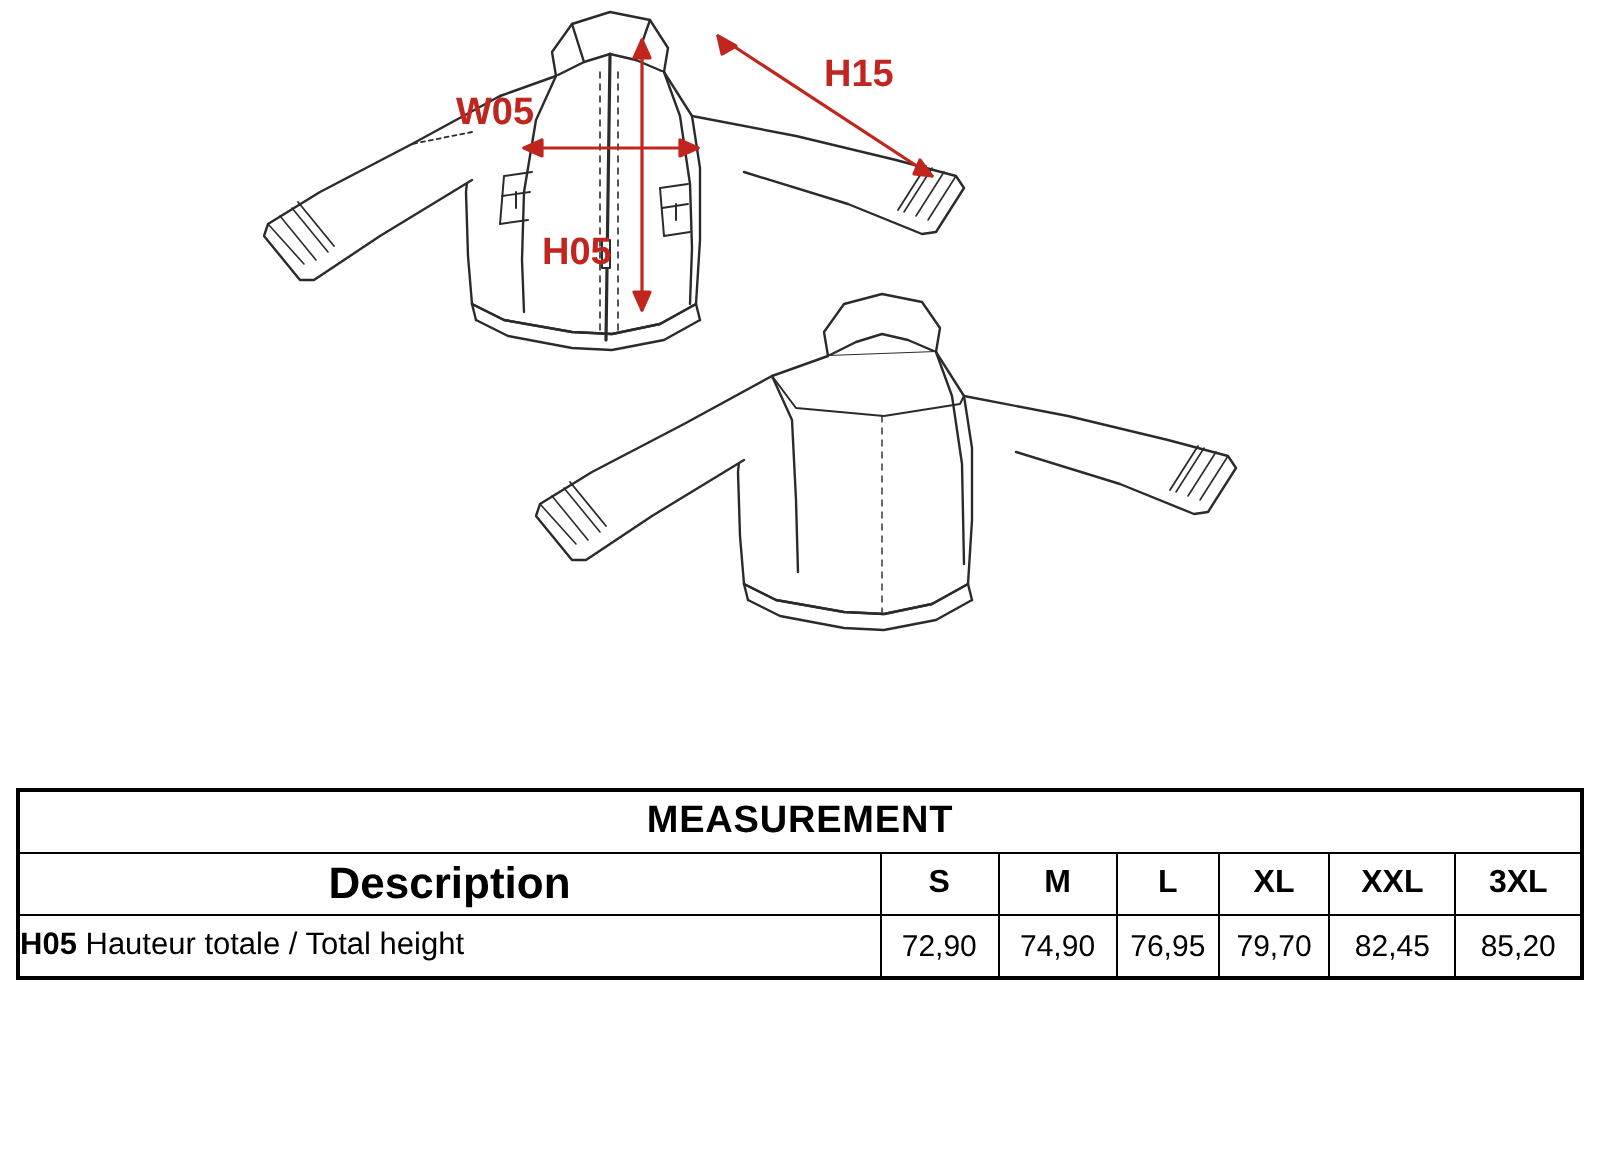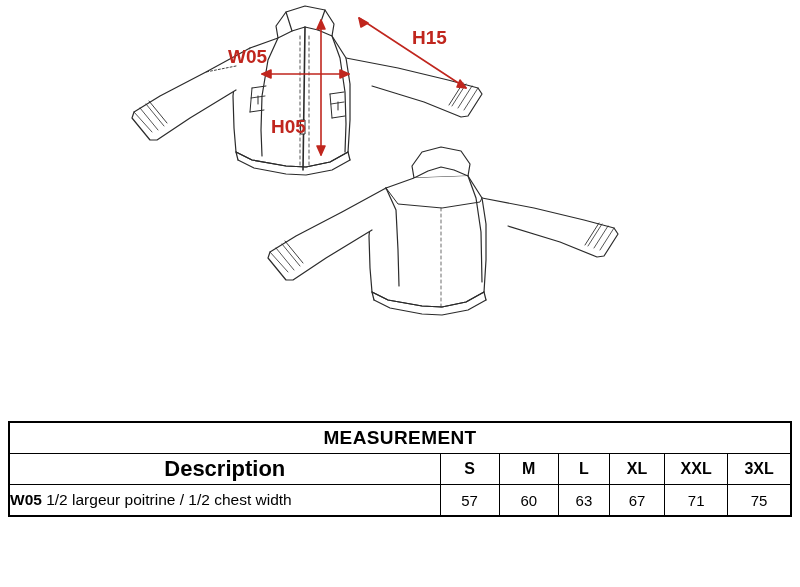--- a/index.html
+++ b/index.html
@@ -24,21 +24,21 @@
     position: absolute;
     left: 0;
     top: 0;
     width: 800px;
     height: 400px;
   }
   
   #measurement-table-wrap {
     position: absolute;
     left: 8px;
-    top: 421px;
+    top: 394px;
     width: 784px;
     border-radius: 31px;
   }
   table.mtable {
     border-collapse: collapse;
     width: 784px;
     table-layout: fixed;
     border: 2px solid #000;
   }
   table.mtable td {
@@ -203,28 +203,28 @@
         <tr>
           <td class="desc-head">Description</td>
           <td class="size-head">S</td>
           <td class="size-head">M</td>
           <td class="size-head">L</td>
           <td class="size-head">XL</td>
           <td class="size-head">XXL</td>
           <td class="size-head">3XL</td>
         </tr>
 
-
         <tr>
-          <td class="row-label"><span class="code">W05</span><span> 1/2 largeur poitrine / 1/2 chest width</span></td>
-          <td class="val">57</td>
-          <td class="val">60</td>
-          <td class="val">63</td>
-          <td class="val">67</td>
-          <td class="val">71</td>
-          <td class="val">75</td>
+          <td class="row-label"><span class="code">H05</span><span> Hauteur totale / Total height</span></td>
+          <td class="val">72,90</td>
+          <td class="val">74,90</td>
+          <td class="val">76,95</td>
+          <td class="val">79,70</td>
+          <td class="val">82,45</td>
+          <td class="val">85,20</td>
         </tr>
+
 
       </tbody>
     </table>
   </div>
 
 </div>
 
 </body></html>

